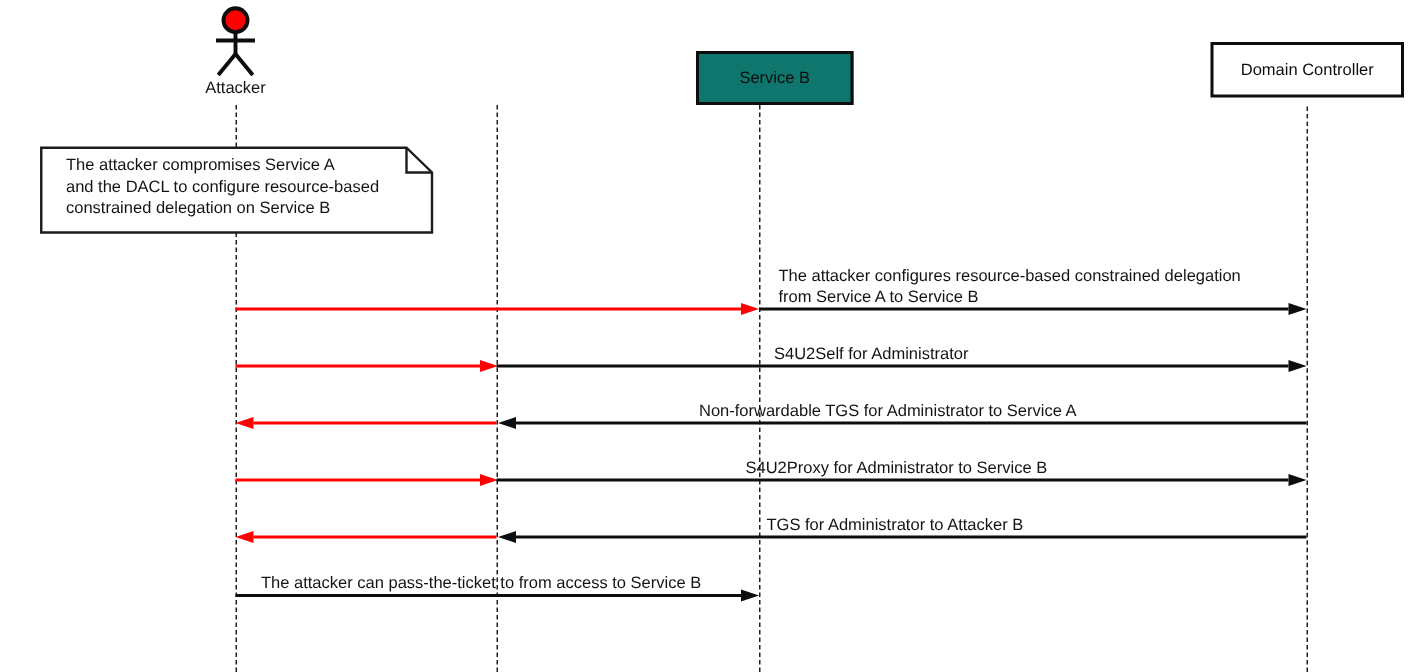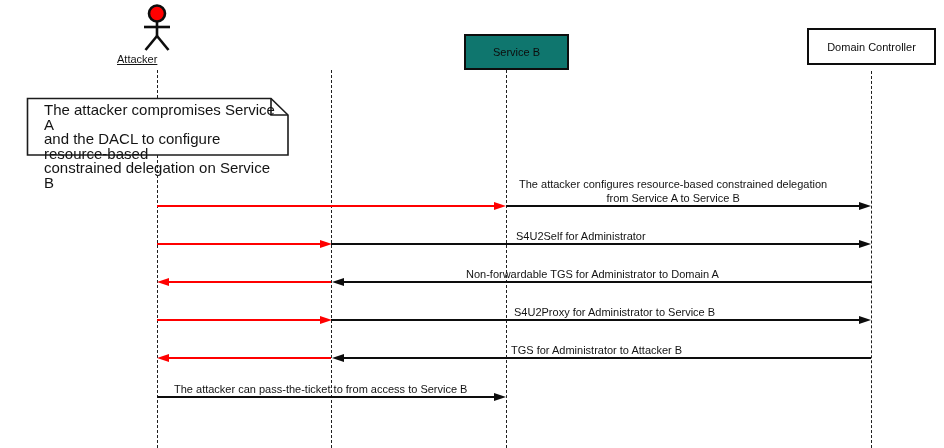--- a/index.html
+++ b/index.html
@@ -9,24 +9,23 @@
     overflow:hidden; color:#111;
   }
   .lifeline { position:absolute; width:0; border-left:1.4px dashed #1f1f1f; }
   .pbox {
     position:absolute; border:2px solid #0d0d0d; display:flex;
     align-items:center; justify-content:center; font-size:11px; color:#0d0d0d;
   }
   .actor-label, .mlabel {
     position:absolute; font-size:11px; color:#141414; white-space:pre-line;
     line-height:13.5px;
-    text-align:center;
   }
-  .actor-label { text-align:left;text-decoration:underline; }
-  .note-text { position:absolute; font-size:15px; line-height:14.5px; color:#141414; white-space:pre-line; }
+  .actor-label { text-align:center; }
+  .note-text { position:absolute; font-size:11px; line-height:14.5px; color:#141414; white-space:pre-line; }
   .seg { position:absolute; height:1.6px; }
   .seg.red { background:#ff0000; }
   .seg.blk { background:#0d0d0d; }
   .ah { position:absolute; width:0; height:0; border-top:4.5px solid transparent; border-bottom:4.5px solid transparent; }
   .ah.r.red { border-left:12px solid #ff0000; }
   .ah.l.red { border-right:12px solid #ff0000; }
   .ah.r.blk { border-left:12px solid #0d0d0d; }
   .ah.l.blk { border-right:12px solid #0d0d0d; }
   svg { position:absolute; }
 </style>
@@ -75,29 +74,29 @@
 
   <div>
     <div class="mlabel" style="left:516px; top:230px">S4U2Self for Administrator</div>
     <div class="seg red" style="left:157px; top:243.2px; width:163px"></div>
     <div class="ah r red" style="left:319.5px; top:239.5px"></div>
     <div class="seg blk" style="left:331px; top:243.2px; width:528px"></div>
     <div class="ah r blk" style="left:859px; top:239.5px"></div>
   </div>
 
   <div>
-    <div class="mlabel" style="left:466px; top:268px">Non-forwardable TGS for Administrator to Domain A</div>
+    <div class="mlabel" style="left:466px; top:268px">Non-forwardable TGS for Administrator to Service A</div>
     <div class="ah l red" style="left:157px; top:277.5px"></div>
     <div class="seg red" style="left:169px; top:281.2px; width:162px"></div>
     <div class="ah l blk" style="left:331.5px; top:277.5px"></div>
     <div class="seg blk" style="left:343.5px; top:281.2px; width:527.5px"></div>
   </div>
 
   <div>
-    <div class="mlabel" style="left:514px; top:306px">S4U2Proxy for Administrator to Service B</div>
+    <div class="mlabel" style="left:497px; top:306px">S4U2Proxy for Administrator to Service B</div>
     <div class="seg red" style="left:157px; top:319.2px; width:163px"></div>
     <div class="ah r red" style="left:319.5px; top:315.5px"></div>
     <div class="seg blk" style="left:331px; top:319.2px; width:528px"></div>
     <div class="ah r blk" style="left:859px; top:315.5px"></div>
   </div>
 
   <div>
     <div class="mlabel" style="left:511px; top:344px">TGS for Administrator to Attacker B</div>
     <div class="ah l red" style="left:157px; top:353.5px"></div>
     <div class="seg red" style="left:169px; top:357.2px; width:162px"></div>

